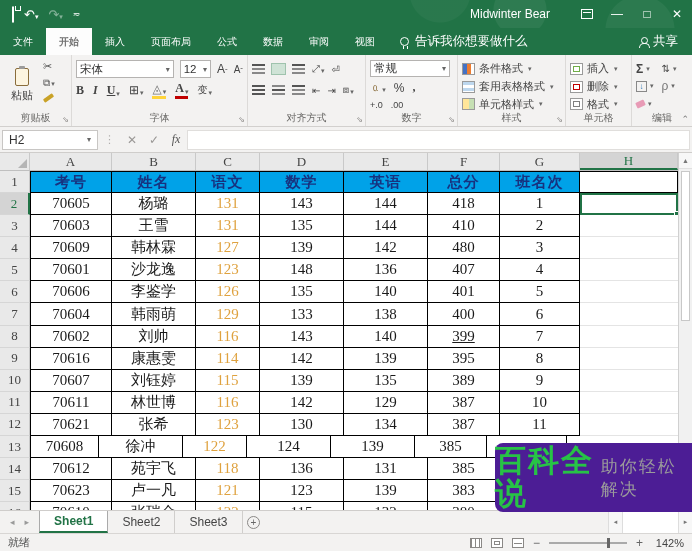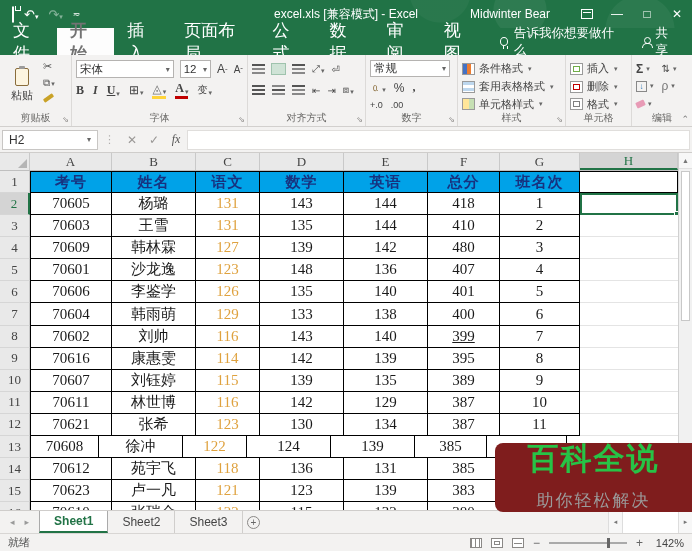--- a/index.html
+++ b/index.html
@@ -20,21 +20,21 @@
   .dim { opacity:.45; }
   .title-text { position:absolute; left:0; right:0; text-align:center; font-size:12px; color:#fff; z-index:0; }
   .tb-right { margin-left:auto; display:flex; align-items:center; z-index:1; height:100%; }
   .user-name { font-size:12px; margin-right:22px; }
   .winbtn { width:30px; height:100%; display:flex; align-items:center; justify-content:center; font-size:12px; color:#fff; }
   .ribbon-opt-icon { width:12px; height:10px; border:1px solid #fff; position:relative; }
   .ribbon-opt-icon::after{ content:""; position:absolute; top:2px; left:1px; right:1px; height:1px; background:#fff; }
 
   
   .tabrow { position:absolute; top:28px; left:0; width:692px; height:27px; background:#217346; display:flex; align-items:flex-end; color:#fff; }
-  .rtab { padding:0 13px; height:27px; display:flex; align-items:center; font-size:17px; position:relative; }
+  .rtab { padding:0 13px; height:27px; display:flex; align-items:center; font-size:10px; position:relative; }
   .rtab.active { background:#fdfdfd; color:#737373;font-weight:bold; }
   .tellme { display:flex; align-items:center; gap:6px; padding:0 12px; height:27px; font-size:12.5px; }
   .bulb { width:9px; height:9px; border:1.4px solid #fff; border-radius:50%; position:relative; }
   .bulb::after { content:""; position:absolute; left:2px; top:8px; width:3px; height:3px; border-left:1.4px solid #fff; border-right:1.4px solid #fff; }
   .share { margin-left:auto; display:flex; align-items:center; gap:5px; padding:0 14px; height:27px; font-size:12.5px; }
   .person { width:9px; height:9px; position:relative; }
   .person::before { content:""; position:absolute; left:2px; top:0; width:5px; height:5px; border:1.3px solid #fff; border-radius:50%; }
   .person::after { content:""; position:absolute; left:0; top:6px; width:9px; height:4px; border:1.3px solid #fff; border-bottom:none; border-radius:5px 5px 0 0; }
 
   
@@ -130,36 +130,35 @@
   .vicon { width:12px; height:10px; border:1px solid #8a8886; background:#fff; position:relative; }
   .vicon.normal { background:repeating-linear-gradient(90deg,#8a8886 0 1px,#fff 1px 4px); }
   .vicon.playout::after { content:""; position:absolute; inset:2px; border:1px solid #8a8886; }
   .vicon.pbreak::after { content:""; position:absolute; left:1px; right:1px; top:4px; height:1px; background:#8a8886; }
   .zoomtrack { width:78px; height:2px; background:#aaa; position:relative; }
   .zoomthumb { position:absolute; top:-4px; left:58px; width:3px; height:10px; background:#666; }
   .zsign { font-size:12px; color:#666; }
   .zoomval { min-width:32px; text-align:right; color:#444; }
 
   
-  .watermark { position:absolute; left:495px; top:443px; width:197px; height:69px; background:#7f1d1d; border-radius:8px 0 0 8px; z-index:20; display:flex; flex-direction:column; align-items:center; justify-content:space-between; }
+  .watermark { position:absolute; left:495px; top:443px; width:197px; height:69px; background:#4c1d95; border-radius:8px 0 0 8px; z-index:20; display:flex; flex-direction:row; align-items:center; justify-content:space-between; }
   .wm-title { color:#27C346; font-size:31px; font-weight:bold; letter-spacing:2px; line-height:1.05; }
   .wm-sub { color:#9b9b9b; font-size:17px; letter-spacing:2px; }
 </style>
 </head>
 <body>
 
 <div class="titlebar">
   <div class="deco"></div>
   <div class="qat">
     <span class="btn"><span class="floppy"></span></span>
     <span class="btn">↶<span style="font-size:7px;">▾</span></span>
     <span class="btn dim">↷<span style="font-size:7px;">▾</span></span>
     <span class="btn" style="font-size:9px;">≂</span>
   </div>
-  <div class="title-text">excel.xls [兼容模式] - Excel</div>
   <div class="tb-right">
     <span class="user-name">Midwinter Bear</span>
     <span class="winbtn">
         <span class="ribbon-opt-icon"></span>
       </span>
     <span class="winbtn">—</span>
     <span class="winbtn">□</span>
     <span class="winbtn">✕</span>
   </div>
 </div>

